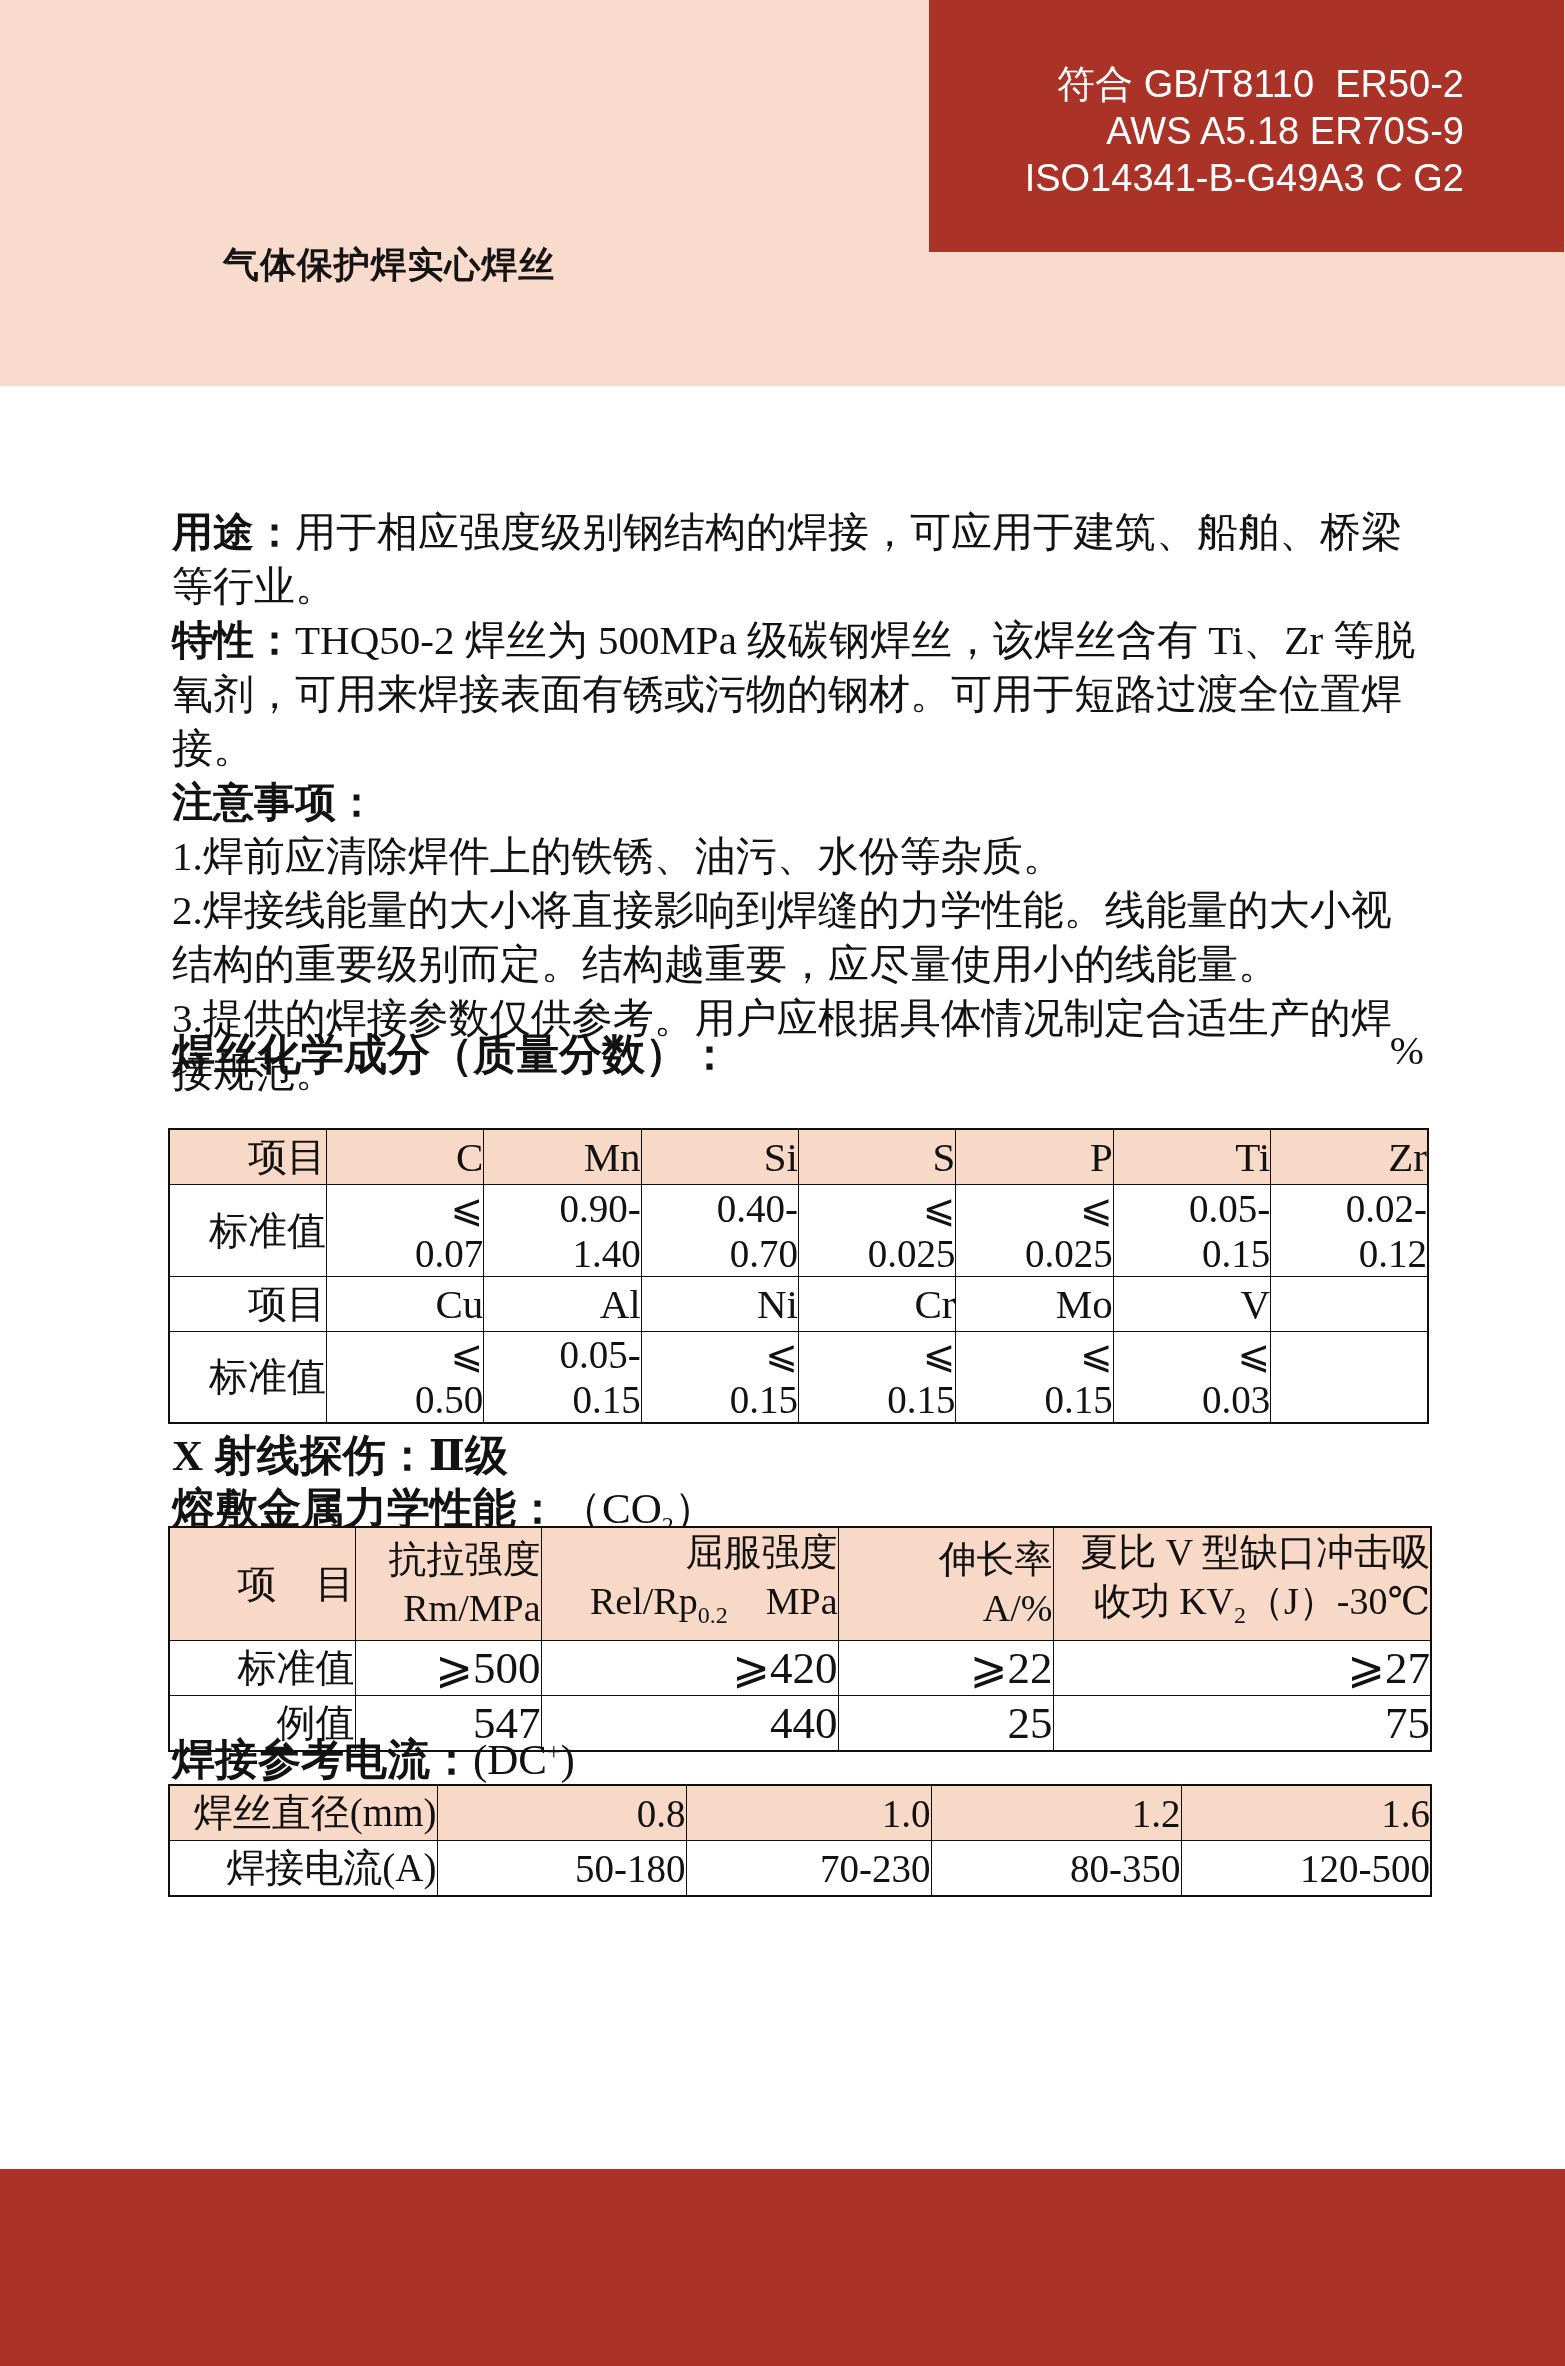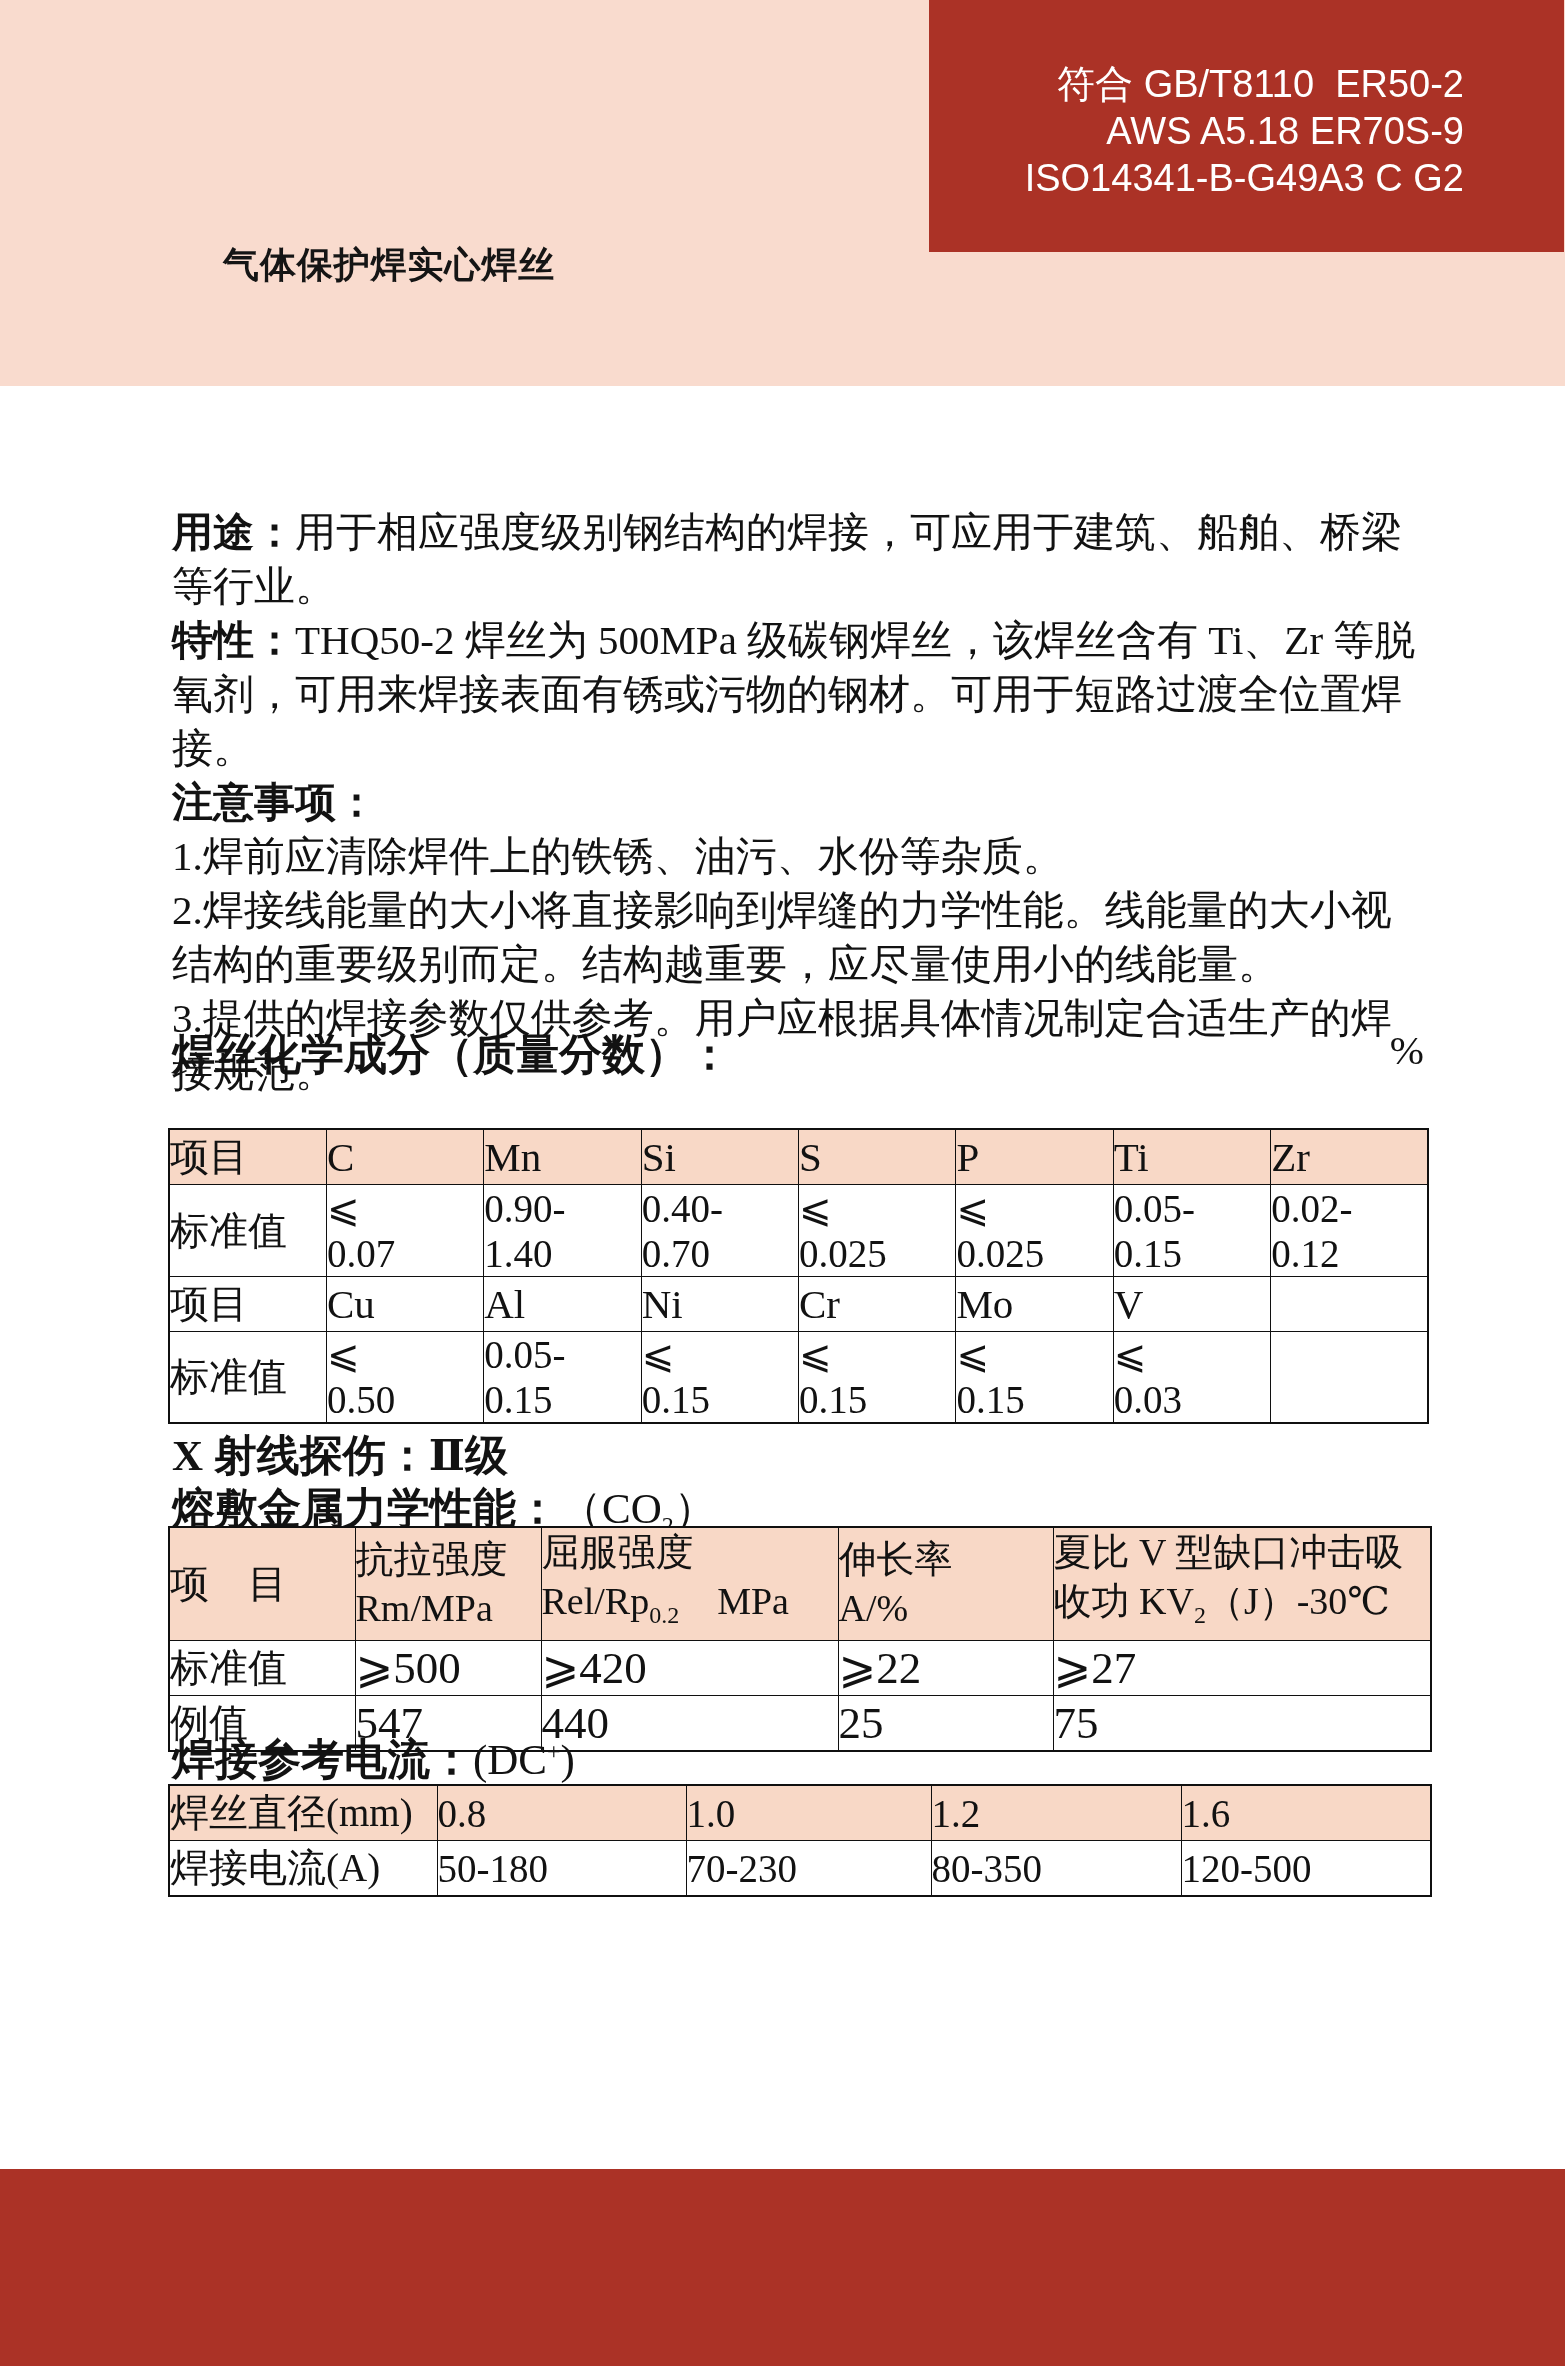--- a/index.html
+++ b/index.html
@@ -27,21 +27,21 @@
   .chem-heading { top:1026px; width:1252px; display:flex; justify-content:space-between; align-items:flex-start; }
   .chem-heading .unit { font-weight:normal; font-size:41px; }
   .xray-line { top:1427px; }
   .mech-heading { top:1480px; }
   .cur-heading { top:1731px; }
   .section-heading .light { font-weight:normal; }
   sub { font-size:24px; }
   sup { font-size:24px; }
 
   table { position:absolute; left:168px; border-collapse:collapse; table-layout:fixed; border:2.8px solid #101010; }
-  td { border:1.9px solid #101010; text-align:left; vertical-align:middle; padding:0; font-size:39px; overflow:hidden; }
+  td { border:1.9px solid #101010; text-align:right; vertical-align:middle; padding:0; font-size:39px; overflow:hidden; }
   .pinkcell { background:#f8d8c6; }
   .sym { font-size:41px; }
   .ln { display:block; line-height:45px; }
 
   .t1 { top:1128px; width:1261px; }
   .t1 tr:nth-child(1) { height:52px; }
   .t1 tr:nth-child(2) { height:92px; }
   .t1 tr:nth-child(3) { height:49px; }
   .t1 tr:nth-child(4) { height:88px; }
 

